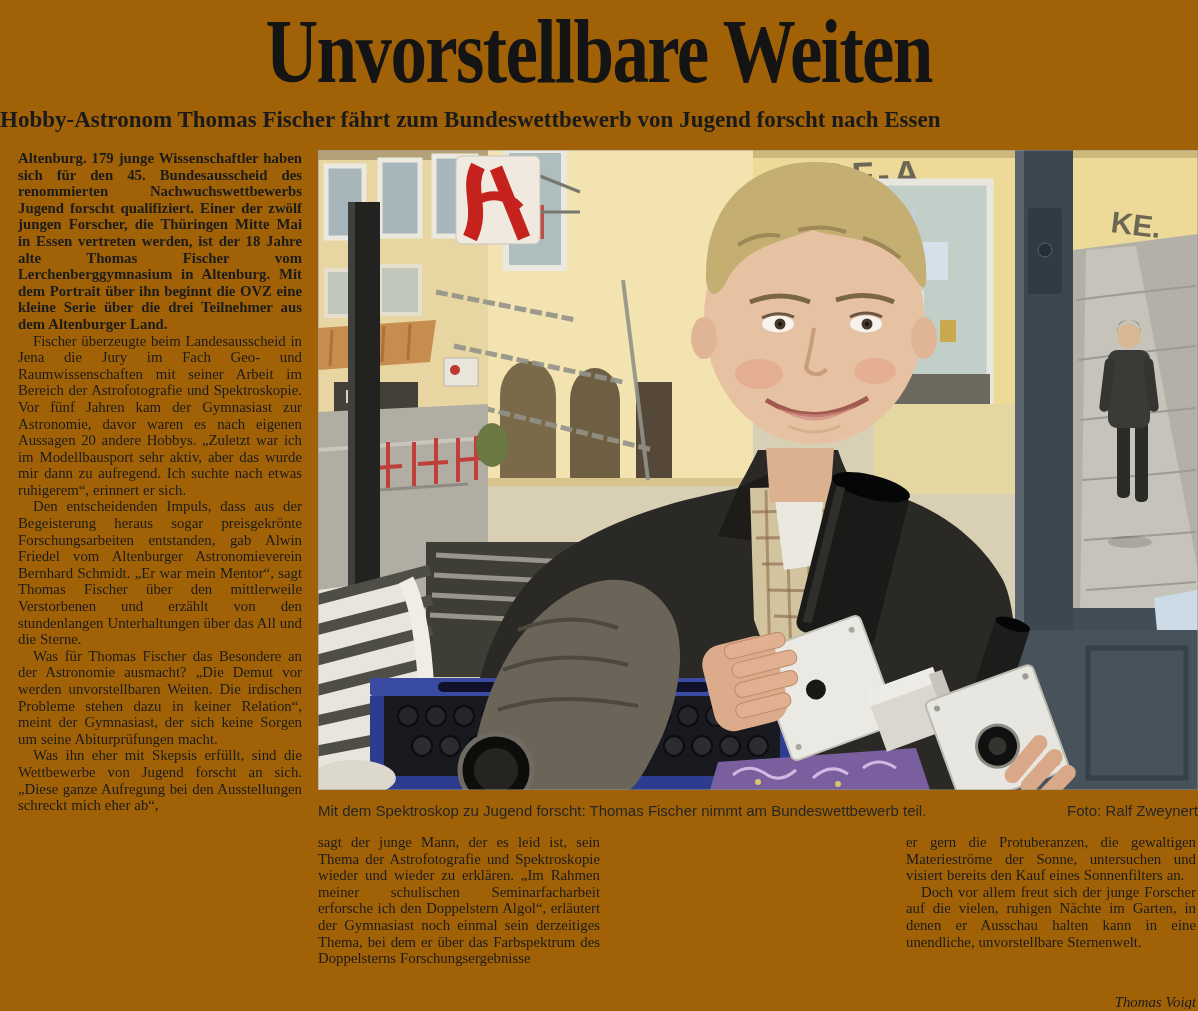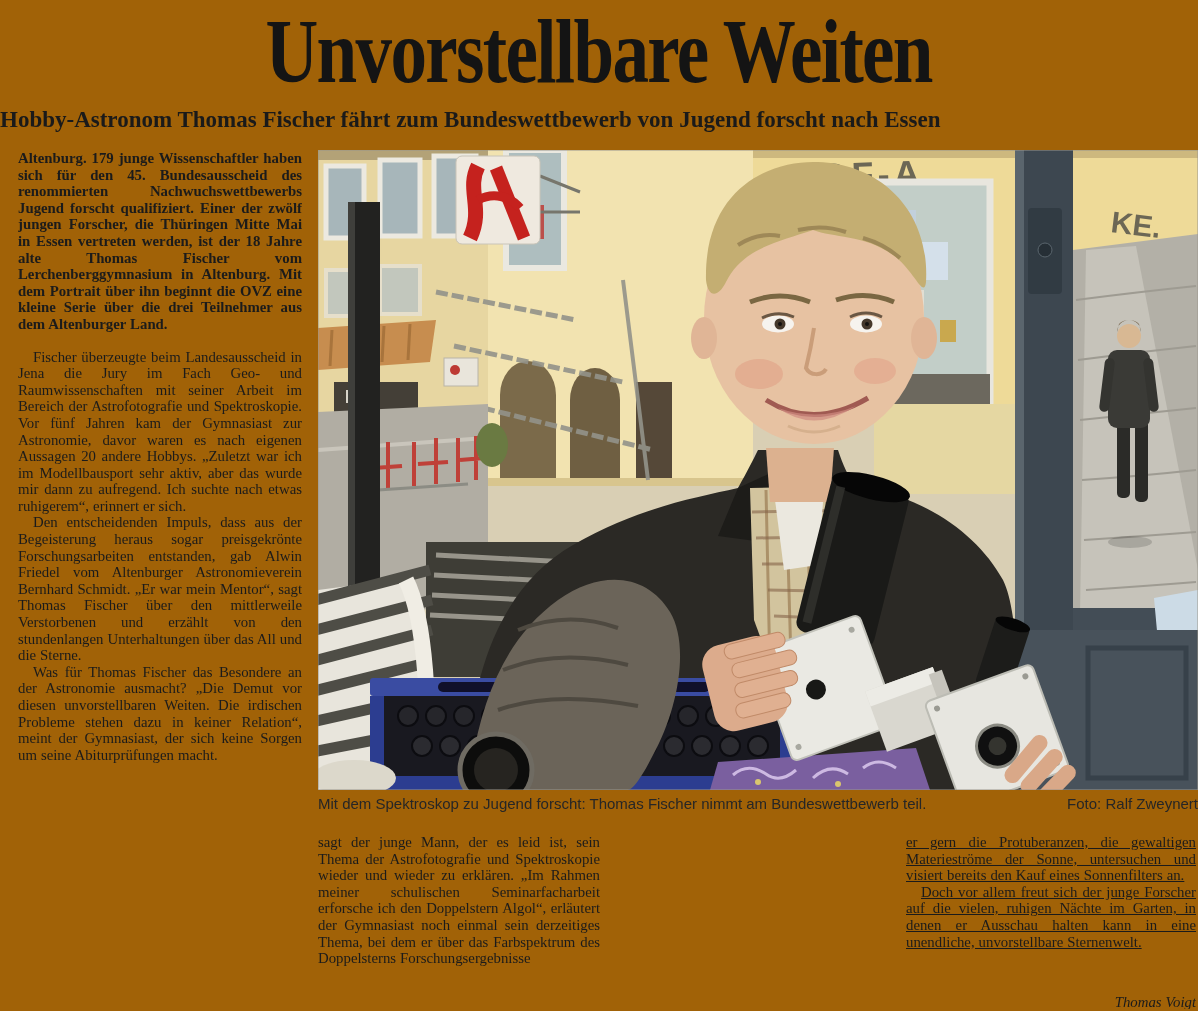--- a/index.html
+++ b/index.html
@@ -9,45 +9,46 @@
             font-weight:bold;font-size:87px;line-height:100px;color:#141414;
             letter-spacing:-2px;white-space:nowrap;}
   .headline span{display:inline-block;transform:scale(0.84,1.04);transform-origin:center;}
   .subheadline{position:absolute;top:107px;left:0;width:1198px;
                font-weight:bold;font-size:23px;color:#1a1a1a;white-space:nowrap;}
   .col{position:absolute;overflow:hidden;}
   .col-left{top:150px;left:18px;width:284px;height:858px;}
   .bot-col{top:834px;height:175px;}
   .bot-col-1{left:318px;width:282px;font-family:Liberation Serif, serif;}
   .bot-col-2{left:612px;width:282px;}
-  .bot-col-3{left:906px;width:290px;text-decoration:underline;}
+  .bot-col-3{left:906px;width:290px;}
   p.body{margin:0;font-size:14.8px;line-height:16.6px;text-align:justify;
          hyphens:auto;-webkit-hyphens:auto;word-spacing:0.02em;}
-  p.lead{font-weight:bold;margin-bottom:16px;}
+  p.lead{font-weight:bold;}
   p.indent{text-indent:15px;}
   .author{float:right;font-style:italic;margin-top:44px;}
   .photo-block{position:absolute;top:150px;left:318px;width:880px;}
   .photo-block svg{display:block;}
-  .caption-row{display:flex;justify-content:space-between;margin-top:5px;
+  .caption-row{display:flex;justify-content:space-between;margin-top:12px;
                font-family:"Liberation Sans","DejaVu Sans",sans-serif;
                font-size:15px;color:#262626;}
 </style>
 </head>
 <body>
 
 <div class="page">
 
   <div class="headline"><span>Unvorstellbare Weiten</span></div>
   <div class="subheadline">Hobby-Astronom Thomas Fischer fährt zum Bundeswettbewerb von Jugend forscht nach Essen</div>
 
   <div class="col col-left">
       <p class="body lead">Altenburg. 179 junge Wissenschaftler haben sich für den 45. Bundesausscheid des renommierten Nachwuchswettbewerbs Jugend forscht qualifiziert. Einer der zwölf jungen Forscher, die Thüringen Mitte Mai in Essen vertreten werden, ist der 18 Jahre alte Thomas Fischer vom Lerchenberggymnasium in Altenburg. Mit dem Portrait über ihn beginnt die OVZ eine kleine Serie über die drei Teilnehmer aus dem Altenburger Land.</p>
       <p class="body indent">Fischer überzeugte beim Landesausscheid in Jena die Jury im Fach Geo- und Raumwissenschaften mit seiner Arbeit im Bereich der Astrofotografie und Spektroskopie. Vor fünf Jahren kam der Gymnasiast zur Astronomie, davor waren es nach eigenen Aussagen 20 andere Hobbys. „Zuletzt war ich im Modellbausport sehr aktiv, aber das wurde mir dann zu aufregend. Ich suchte nach etwas ruhigerem“, erinnert er sich.</p>
       <p class="body indent">Den entscheidenden Impuls, dass aus der Begeisterung heraus sogar preisgekrönte Forschungsarbeiten entstanden, gab Alwin Friedel vom Altenburger Astronomieverein Bernhard Schmidt. „Er war mein Mentor“, sagt Thomas Fischer über den mittlerweile Verstorbenen und erzählt von den stundenlangen Unterhaltungen über das All und die Sterne.</p>
-      <p class="body indent">Was für Thomas Fischer das Besondere an der Astronomie ausmacht? „Die Demut vor diesen unvorstellbaren Weiten. Die irdischen Probleme stehen dazu in keiner Relation“, meint der Gymnasiast, der sich keine Sorgen um seine Abiturprüfungen macht.</p>
+      <p class="body indent">Was für Thomas Fischer das Besondere an der Astronomie ausmacht? „Die Demut vor werden unvorstellbaren Weiten. Die irdischen Probleme stehen dazu in keiner Relation“, meint der Gymnasiast, der sich keine Sorgen um seine Abiturprüfungen macht.</p>
+      <p class="body indent">Was ihn eher mit Skepsis erfüllt, sind die Wettbewerbe von Jugend forscht an sich. „Diese ganze Aufregung bei den Ausstellungen schreckt mich eher ab“,</p>
     </div>
 
   <div class="photo-block">
     <svg width="880" height="640" viewBox="0 0 880 640" role="img">
 
       <rect x="0" y="0" width="880" height="640" fill="#d9cfb4"></rect>
 
       <g>
         <rect x="0" y="0" width="170" height="290" fill="#e7d6a1"></rect>
         <rect x="0" y="0" width="170" height="10" fill="#b3a277"></rect>

